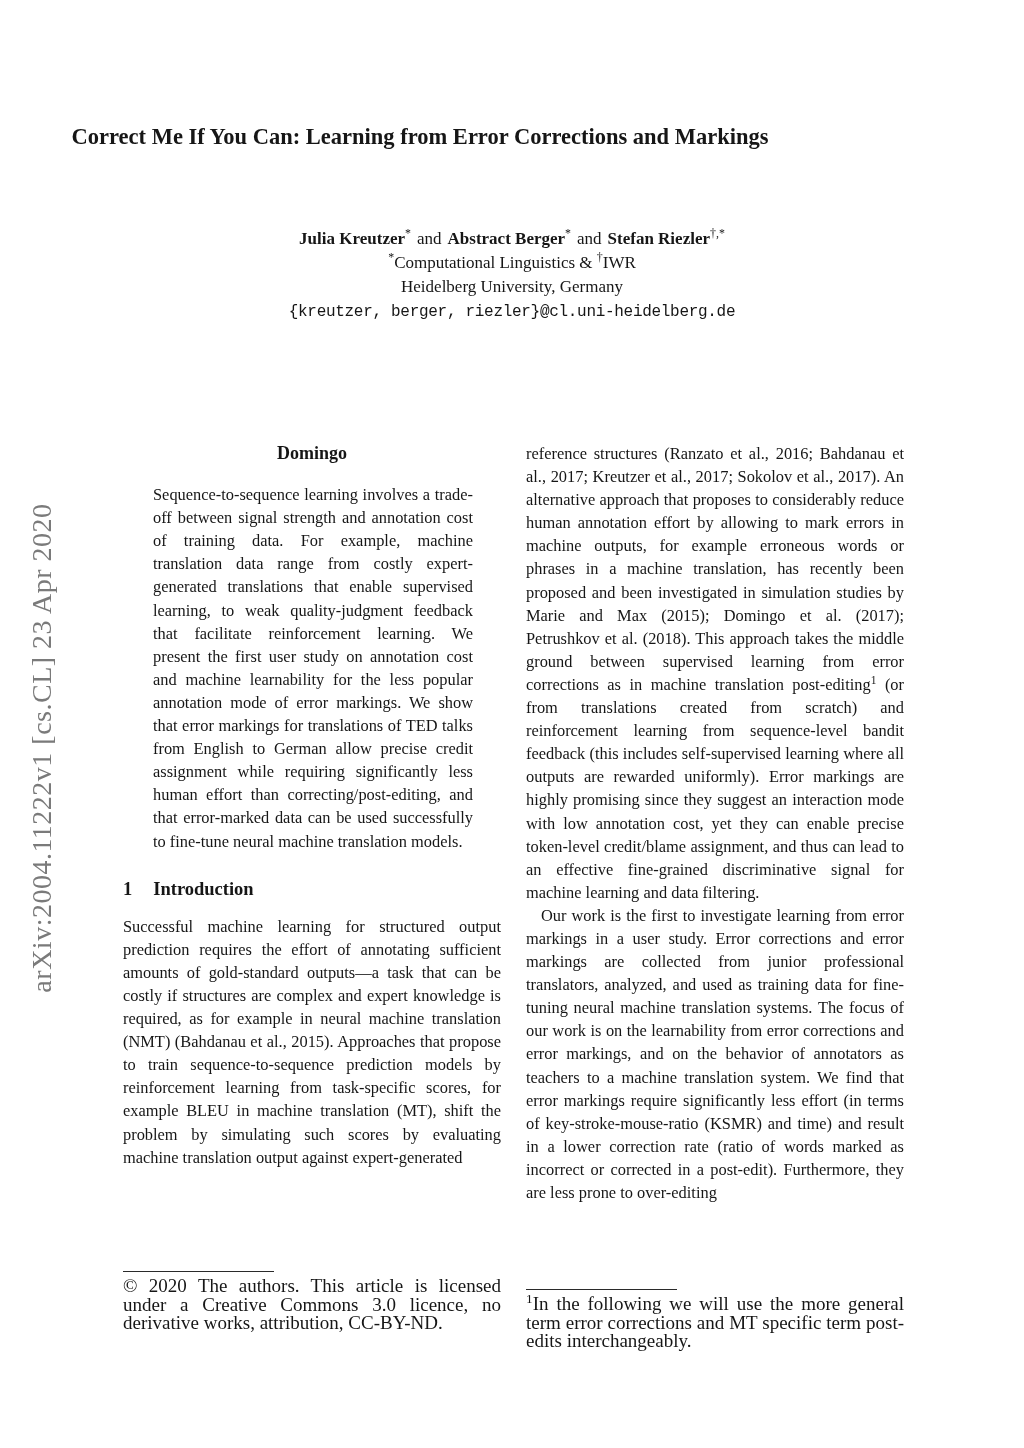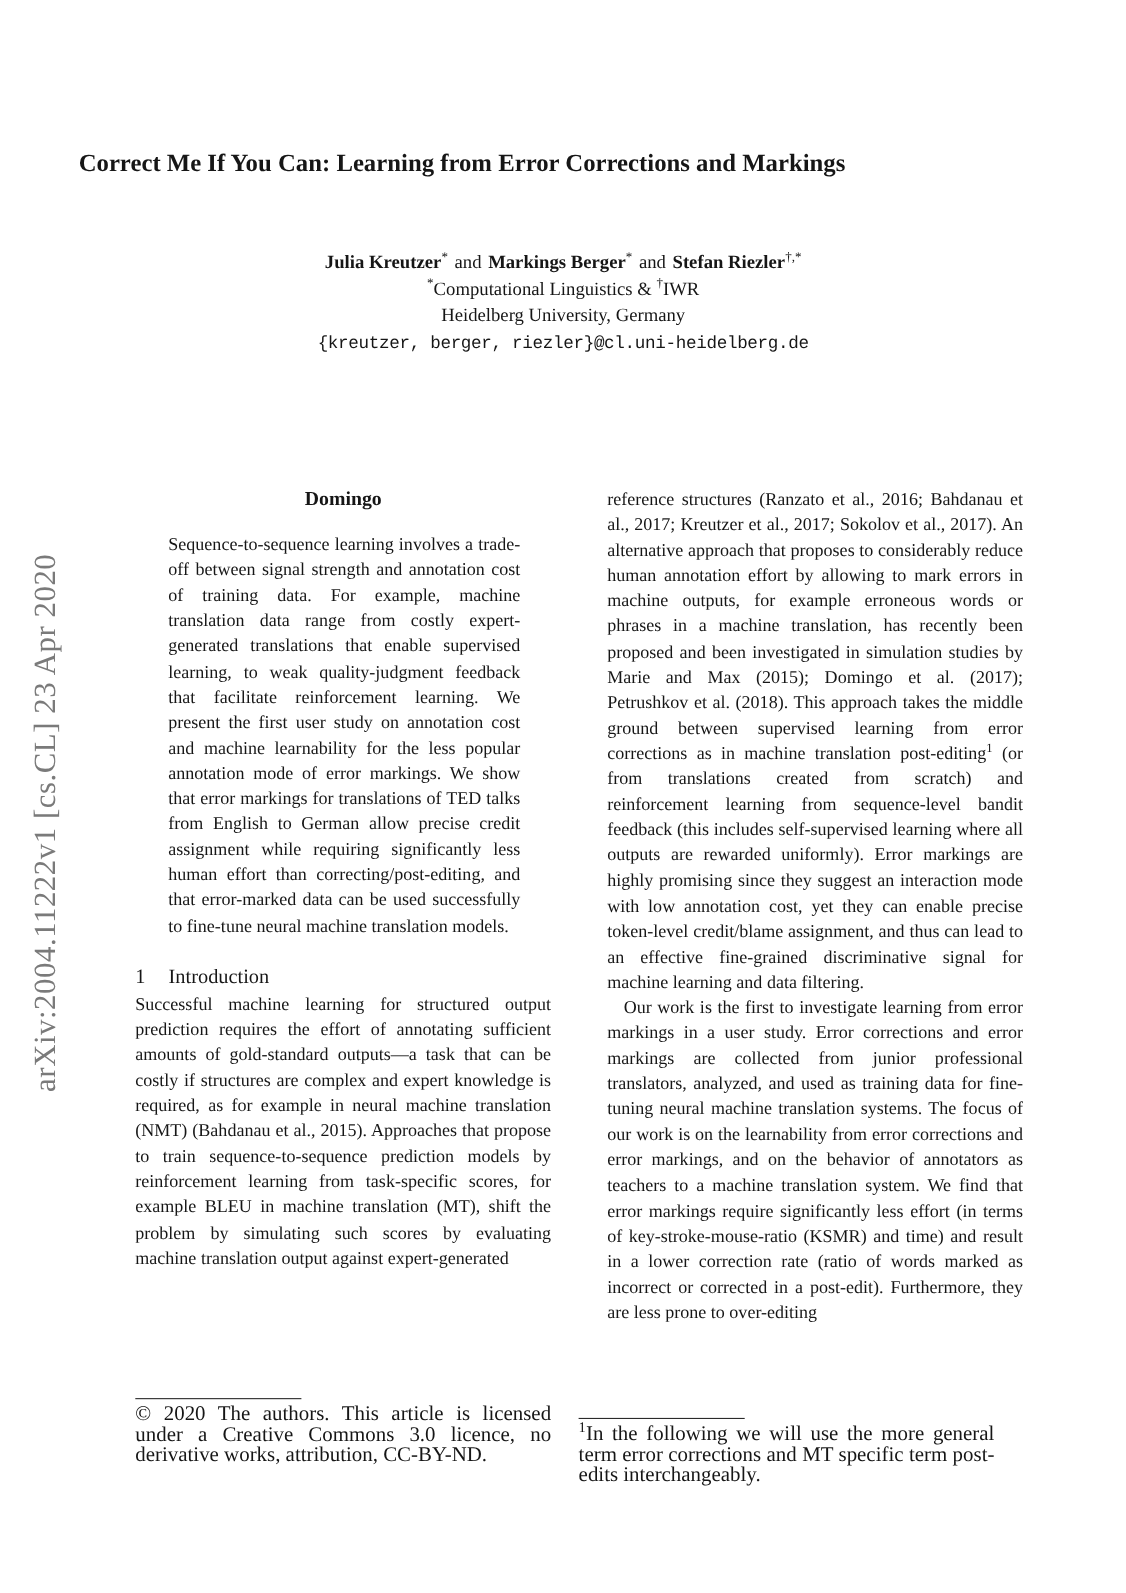--- a/index.html
+++ b/index.html
@@ -19,21 +19,21 @@
     left: 42px;
     top: 748px;
     transform: translate(-50%, -50%) rotate(-90deg);
     white-space: nowrap;
     font-size: 28px;
     color: #7a7a7a;
     letter-spacing: 0.5px;
   }
   .paper-title {
     position: absolute;
-    top: 135px;
+    top: 124px;
     left: 0;
     width: 828px;
     text-align: center;
     font-size: 22.5px;
     font-weight: bold;
     padding-left: 12px;
   }
   .header-block {
     position: absolute;
     top: 226px;
@@ -55,35 +55,36 @@
   .col {
     position: absolute;
     top: 442px;
     width: 378px;
     font-size: 16.4px;
     line-height: 23.1px;
     text-align: justify;
     hyphens: auto;
   }
   .col-left  { left: 123px; }
-  .col-right { left: 526px; margin-left: 26px; }
+  .col-right { left: 526px; }
   .abstract-heading {
     text-align: center;
     font-weight: bold;
     font-size: 18px;
     margin-bottom: 18px;
   }
   .abstract-body {
     padding: 0 28px 0 30px;
     text-align: justify;
   }
   .section-heading {
     font-size: 18.5px;
-    font-weight: normal;
+    font-weight: bold;
     margin-top: 25px;
+    margin-bottom: 14px;
     text-align: left;
   }
   .section-heading .sec-num { margin-right: 21px; }
   .para { text-align: justify; }
   .para + .para { text-indent: 15px; }
   .footnote {
     position: absolute;
     width: 378px;
     font-size: 19px;
     line-height: 18.5px;
@@ -101,21 +102,21 @@
 <body>
 
 <div class="page">
 
   <div class="arxiv-sidebar">arXiv:2004.11222v1  [cs.CL]  23 Apr 2020</div>
 
   <h1 class="paper-title">Correct Me If You Can: Learning from Error Corrections and Markings</h1>
 
   <div class="header-block">
     <div class="authors-line">
-      <b>Julia Kreutzer</b><sup>*</sup><span class="and-sep">and</span><b>Markings Berger</b><sup>*</sup><span class="and-sep">and</span><b>Stefan Riezler</b><sup>†,*</sup>
+      <b>Julia Kreutzer</b><sup>*</sup><span class="and-sep">and</span><b>Abstract Berger</b><sup>*</sup><span class="and-sep">and</span><b>Stefan Riezler</b><sup>†,*</sup>
     </div>
     <div class="affiliation-line">
       <sup>*</sup><span>Computational Linguistics &amp; </span><sup>†</sup><span>IWR</span>
     </div>
     <div class="university-line">Heidelberg University, Germany</div>
     <div class="email-line">{kreutzer, berger, riezler}@cl.uni-heidelberg.de</div>
   </div>
 
   <div class="col col-left">
     <div class="abstract-heading">Domingo</div>

